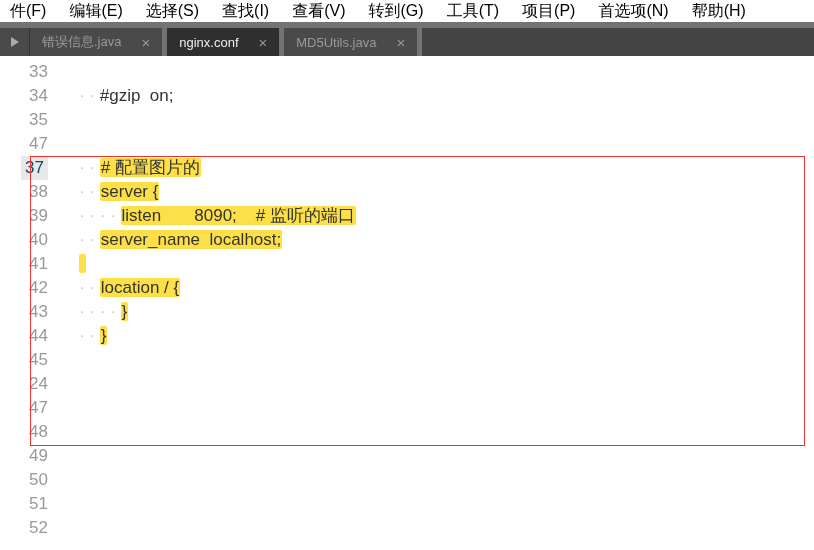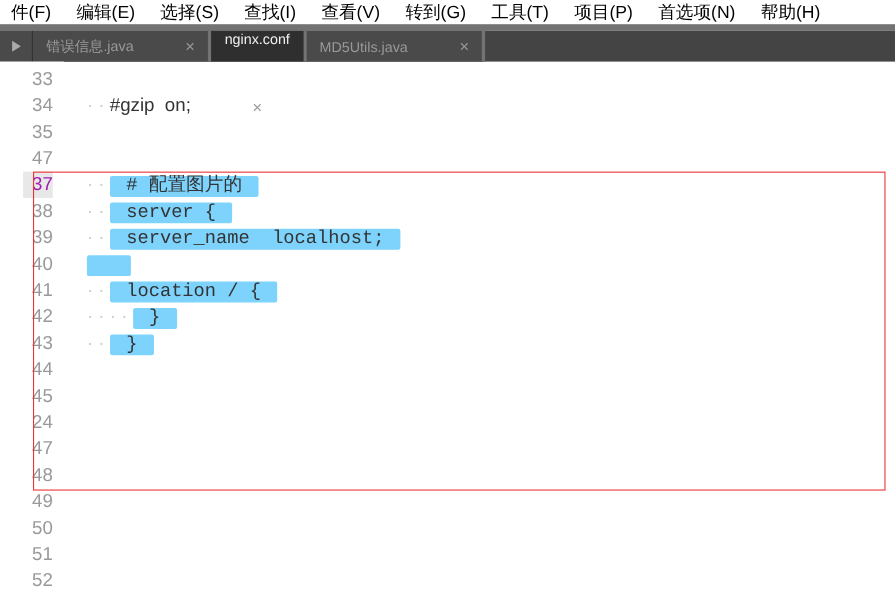--- a/index.html
+++ b/index.html
@@ -40,29 +40,28 @@
       border-right: 1px solid #333;
       cursor: pointer;
     }
     .play-btn svg { fill: #aaa; }
     .tab {
       display: flex;
       align-items: center;
       padding: 0 12px;
       color: #999;
       font-size: 13px;
-      border-right: 3px solid #737373;
+      border-right: 5px solid #737373;
       background: #4a4a4a;
       cursor: pointer;
-      gap: 47px;
+      gap: 20px;
     }
     .tab.active {
       background: #2f2f2f;
       color: #eee;
-      flex-direction: column;
     }
     .tab-close {
       font-size: 15px;
       color: #999;
       cursor: pointer;
     }
     .editor-area {
       display: flex;
       height: calc(550px - 26px - 28px);
       position: relative;
@@ -72,44 +71,43 @@
       background: #fff;
       color: #999;
       text-align: right;
       padding-right: 10px;
       font-size: 17px;
       line-height: 24px;
       padding-top: 4px;
       user-select: none;
     }
     .gutter .ln { height: 24px; margin-left: 21px; }
-    .gutter .ln.current { background: #e8e8e8; color: #a21caf; }
+    .gutter .ln.current { background: #e8e8e8; color: #0c4a6e; text-align: center; }
     .code-area {
       flex: 1;
       position: relative;
       padding-top: 4px;
       font-size: 17px;
       line-height: 24px;
       color: #333;
     }
     .code-line {
       height: 24px;
       white-space: pre;
       padding-left: 8px;
       position: relative;
       margin-left: 13px;
     }
     .indent-guide {
       color: #ccc;
     }
     .sel {
-      background: #7dd3fc;
+      background: #fde047;
       border-radius: 2px;
-      padding: 0 15px;
-      font-family: Liberation Mono, monospace;
+      padding: 0 1px;
     }
     .red-box {
       position: absolute;
       left: -28px;
       top: 100px;
       width: 775px;
       height: 290px;
       border: 1px solid #e33;
       pointer-events: none;
     }
@@ -176,20 +174,21 @@
       <div class="ln">52</div>
     </div>
   <div class="code-area" id="code-area">
     <div class="red-box"></div>
   <div class="code-line"></div>
       <div class="code-line"><span class="indent-guide">· · </span><span>#gzip  on;</span></div>
       <div class="code-line"></div>
       <div class="code-line"></div>
       <div class="code-line"><span class="indent-guide">· · </span><span class="sel"># 配置图片的</span></div>
       <div class="code-line"><span class="indent-guide">· · </span><span class="sel">server {</span></div>
+      <div class="code-line"><span class="indent-guide">· · · · </span><span class="sel">listen       8090;    # 监听的端口</span></div>
       <div class="code-line"><span class="indent-guide">· · </span><span class="sel">server_name  localhost;</span></div>
       <div class="code-line"><span class="sel">&nbsp;</span></div>
       <div class="code-line"><span class="indent-guide">· · </span><span class="sel">location / {</span></div>
       <div class="code-line"><span class="indent-guide">· · · · </span><span class="sel">}</span></div>
       <div class="code-line"><span class="indent-guide">· · </span><span class="sel">}</span></div>
       <div class="code-line"></div>
       <div class="code-line"></div>
       <div class="code-line"></div>
       <div class="code-line"></div>
       <div class="code-line"></div>

